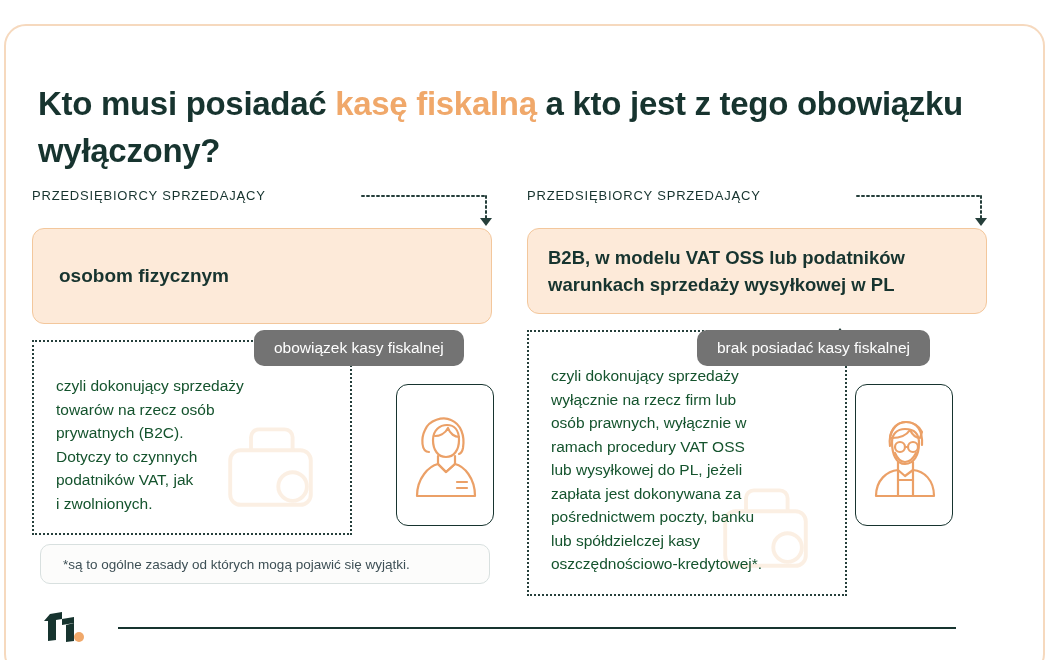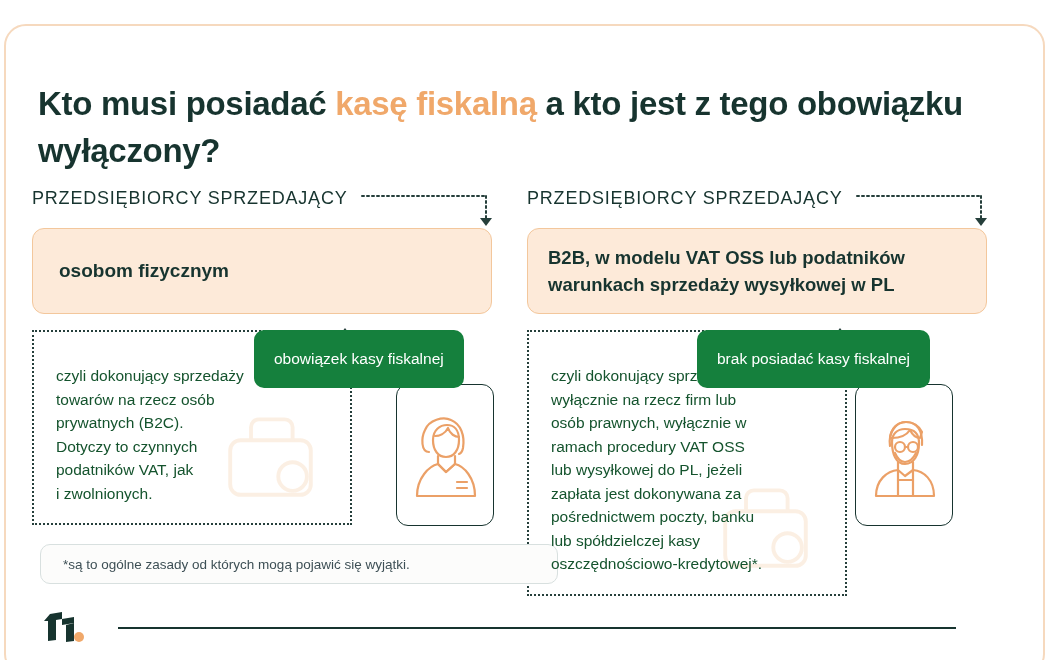--- a/index.html
+++ b/index.html
@@ -50,21 +50,21 @@
   .title .hl { color: #f0a86a; }
 
   
   .col { position: absolute; top: 168px; }
   .col-left  { left: 32px;  width: 460px; }
   .col-right { left: 527px; width: 460px; }
 
   .section-head {
     position: relative;
     height: 24px;
-    font-size: 18px;
+    font-size: 13px;
     letter-spacing: 0.8px;
     color: #17342f;
     white-space: nowrap;
     font-weight: normal;
   }
 
   
   .connector {
     position: absolute;
     right: 0px;
@@ -79,21 +79,21 @@
     box-sizing: border-box;
     background: #fdead9;
     border: 1.6px solid #f3c79c;
     border-radius: 12px;
     color: #17342f;
     font-weight: bold;
     display: flex;
     align-items: center;
   }
   .statement-left {
-    height: 86px;
+    height: 96px;
     padding: 0 26px;
     font-size: 19px;
   }
   .statement-right {
     height: 86px;
     padding: 0 20px;
     font-size: 18.5px;
     line-height: 27px;
   }
 
@@ -136,27 +136,27 @@
     right: -2px;
     top: -6px;
     width: 14px;
     height: 26px;
     z-index: 3;
   }
 
   
   .badge {
     position: absolute;
-    background: #15803d;
+    background: #737373;
     color: #ffffff;
     border-radius: 10px;
     font-size: 15.5px;
     height: 36px;
     line-height: 36px;
-    padding: 11px 20px;
+    padding: 0 20px;
     white-space: nowrap;
     z-index: 6;
   }
   .badge-left  { left: 222px; top: 142px; }
   .badge-right { left: 170px; top: 142px; }
 
   
   .avatar-card {
     position: absolute;
     width: 98px;
@@ -171,21 +171,21 @@
     justify-content: center;
   }
   .avatar-left  { left: 364px; top: 196px; }
   .avatar-right { left: 328px; top: 196px; }
 
   
   .footnote {
     position: absolute;
     left: 40px;
     top: 524px;
-    width: 518px;
+    width: 450px;
     height: 40px;
     box-sizing: border-box;
     border: 1.6px solid #d8e0df;
     border-radius: 10px;
     background: #fcfcfb;
     display: flex;
     align-items: center;
     padding: 0 22px;
     font-size: 13.5px;
     color: #3d4f55;

